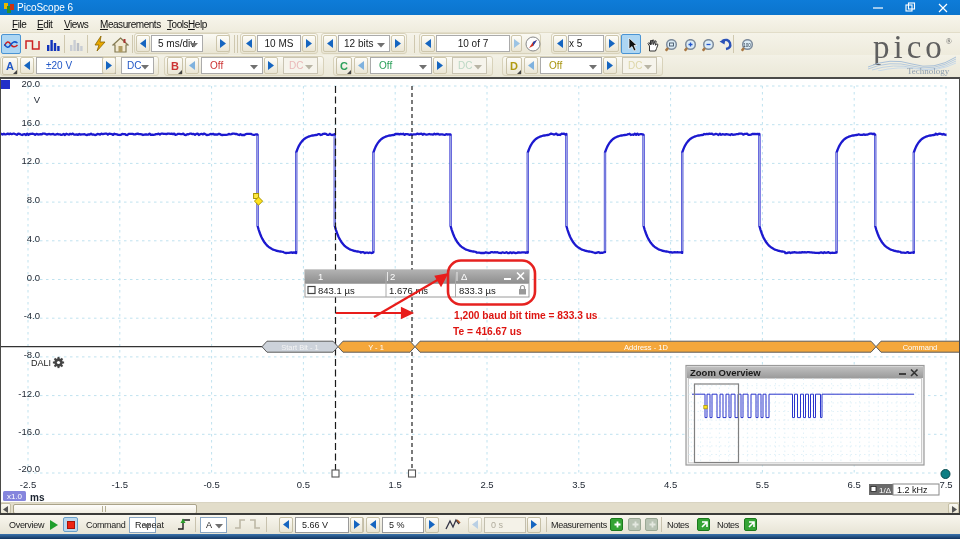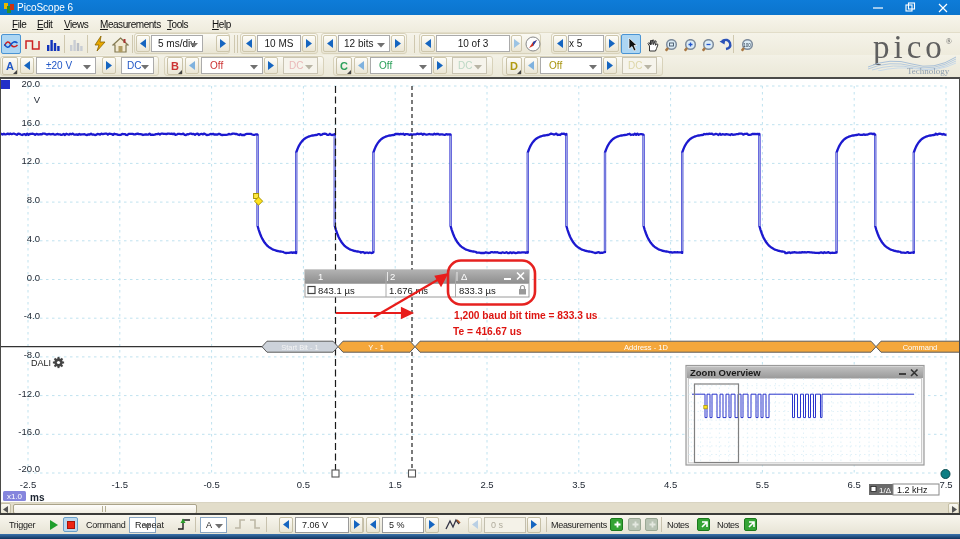--- a/index.html
+++ b/index.html
@@ -46,21 +46,21 @@
    <rect x="38.5" y="3" width="6" height="6" fill="none" stroke="#fff" stroke-width="1.1"></rect>
    <path d="M69,4 l8,8 M77,4 l-8,8" stroke="#fff" stroke-width="1.2"></path>
  </svg>
 </div>
 <div class="abs menubar">
     <div class="menu-item" style="left:12px"><u>F</u>ile</div>
     <div class="menu-item" style="left:37px"><u>E</u>dit</div>
     <div class="menu-item" style="left:64px"><u>V</u>iews</div>
     <div class="menu-item" style="left:100px"><u>M</u>easurements</div>
     <div class="menu-item" style="left:167px"><u>T</u>ools</div>
-    <div class="menu-item" style="left:212px"><u>H</u>elp</div>
+    <div class="menu-item" style="left:188px"><u>H</u>elp</div>
   </div>
 <div class="abs toolbar">
     <div class="tbtn tsel" style="left:1px;width:20px">
       <svg width="16" height="14" style="position:absolute;left:2px;top:3px">
         <path d="M0.5,8 Q3.5,1 6.5,6 T13.5,7" fill="none" stroke="#c22" stroke-width="1.5"></path>
         <path d="M0.5,6 Q3.5,12 6.5,7 T13.5,5" fill="none" stroke="#15c" stroke-width="1.5"></path>
       </svg>
     </div>
     <div class="tbtn" style="left:22px;width:20px;border-color:transparent;background:none">
       <svg width="16" height="14" style="position:absolute;left:2px;top:3px">
@@ -150,21 +150,21 @@
         <polygon points="0,0 6,4.5 0,9" fill="#1565c0"></polygon>
       </svg>
     </div>
     <div class="sep" style="left:414px"></div>
     <div class="grp" style="left:419px;width:122px"></div>
     <div class="arrbtn" style="left:421px;width:14px">
       <svg width="6" height="9" style="display:block">
         <polygon points="6,0 0,4.5 6,9" fill="#1565c0"></polygon>
       </svg>
     </div>
-    <div class="combo" style="left:436px;width:74px;justify-content:center">10 of 3</div>
+    <div class="combo" style="left:436px;width:74px;justify-content:center">10 of 7</div>
     <div class="arrbtn" style="left:511px;width:11px">
       <svg width="6" height="9" style="display:block">
         <polygon points="0,0 6,4.5 0,9" fill="#9cc4e4"></polygon>
       </svg>
     </div>
     <div class="tbtn" style="left:523px;width:17px;height:19px;border-color:transparent;background:none">
       <svg width="16" height="16" style="position:absolute;left:1px;top:1px">
         <circle cx="8" cy="8" r="7" fill="#fdfdfd" stroke="#888" stroke-width="1"></circle>
         <path d="M4,12 L8,6 L12,4 L8,10 Z" fill="#d03020"></path>
         <path d="M8,6 L12,4 L8,10" fill="#2244aa"></path>
@@ -245,21 +245,21 @@
     <div class="grp" style="left:0px;width:159px;top:1px;height:20px"></div>
     <div class="grp" style="left:164px;width:160px;top:1px;height:20px"></div>
     <div class="grp" style="left:333px;width:160px;top:1px;height:20px"></div>
     <div class="grp" style="left:502px;width:161px;top:1px;height:20px"></div>
     <div class="chlabel" style="left:2px;color:#2157c6">A<div class="corner"></div></div>
     <div class="arrbtn" style="left:20px;width:14px;top:2px">
       <svg width="6" height="9" style="display:block">
         <polygon points="6,0 0,4.5 6,9" fill="#1565c0"></polygon>
       </svg>
     </div>
-    <div class="combo" style="left:36px;width:60px;color:#2157c6">
+    <div class="combo" style="left:36px;width:80px;color:#2157c6">
       <span style="margin-left:9px">±20 V</span>
       <span class="da">
         <svg width="8" height="5" style="display:block">
           <polygon points="0,0 8,0 4,4.5" fill="#707070"></polygon>
         </svg>
       </span>
     </div>
     <div class="arrbtn" style="left:102px;width:14px;top:2px">
       <svg width="6" height="9" style="display:block">
         <polygon points="0,0 6,4.5 0,9" fill="#1565c0"></polygon>
@@ -571,21 +571,21 @@
  <div class="abs" style="left:948px;top:0;width:11px;height:11px;background:linear-gradient(#fbfaf4,#e9e5d3);border:1px solid #c5bfa5;border-radius:2px">
       <svg width="5" height="7" style="position:absolute;left:3px;top:1.5px">
         <polygon points="0,0 5,3.5 0,7" fill="#555"></polygon>
       </svg>
     </div>
 </div>
 <div class="abs" style="left:0;top:79px;width:1px;height:434px;background:#4a4a48"></div>
 <div class="abs" style="left:959px;top:79px;width:1px;height:434px;background:#4a4a48"></div>
 <div class="abs statusline"></div>
 <div class="abs statusbar">
-    <div class="st" style="left:9px">Trigger</div>
+    <div class="st" style="left:9px">Overview</div>
     <svg class="abs" style="left:50px;top:5px" width="9" height="10">
       <polygon points="0,0 8,5 0,10" fill="#1f9e2c"></polygon>
     </svg>
     <div class="abs" style="left:63px;top:1.5px;width:15px;height:15px;background:#bcd8ee;border:1px solid #6b9fc8;border-radius:2px">
       <div class="abs" style="left:3px;top:3px;width:8px;height:8px;background:#ee2414;border:1px solid #a81408"></div>
     </div>
     <div class="st" style="left:86px">Command</div>
     <div class="sbox" style="left:129px;width:27px;border-color:#8aa6c2">
       <span style="margin-left:5px">Repeat</span>
       <span style="position:absolute;right:4px;top:6.5px">
@@ -615,21 +615,21 @@
     <svg width="12" height="12" style="position:absolute;left:249px;top:3px;">
       <path d="M1,2 L6,2 L6,10 L11,10" fill="none" stroke="#bdb8a6" stroke-width="1.6"></path>
     </svg>
     <div class="ssep" style="left:266px"></div>
     <div class="sarr" style="left:279px">
       <svg width="6" height="9" style="display:block">
         <polygon points="6,0 0,4.5 6,9" fill="#1565c0"></polygon>
       </svg>
     </div>
     <div class="sbox" style="left:295px;width:54px">
-      <span style="margin-left:6px">7.06 V</span>
+      <span style="margin-left:6px">5.66 V</span>
     </div>
     <div class="sarr" style="left:350px">
       <svg width="6" height="9" style="display:block">
         <polygon points="0,0 6,4.5 0,9" fill="#1565c0"></polygon>
       </svg>
     </div>
     <div class="ssep" style="left:362px"></div>
     <div class="sarr" style="left:366px">
       <svg width="6" height="9" style="display:block">
         <polygon points="6,0 0,4.5 6,9" fill="#1565c0"></polygon>

